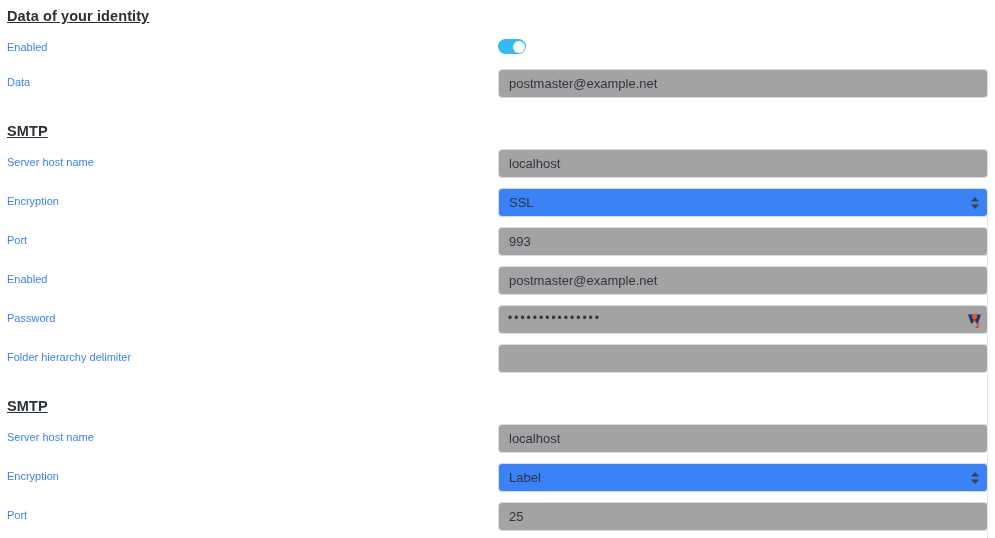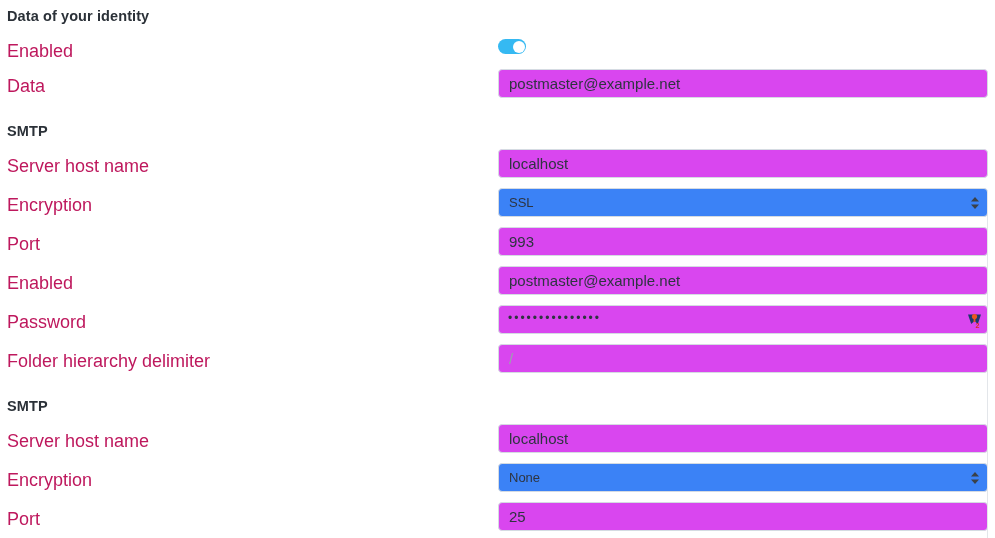--- a/index.html
+++ b/index.html
@@ -25,47 +25,48 @@
 
   
   .section-title {
     position: absolute;
     left: 7px;
     font-size: 14.5px;
     font-weight: bold;
     color: #2b3138;
     letter-spacing: 0.1px;
     white-space: nowrap;
+    text-decoration: underline;
   }
 
   
   .row-label {
     position: absolute;
     left: 7px;
-    font-size: 18px;
+    font-size: 11px;
     font-weight: normal;
-    color: #be185d;
+    color: #3b82f6;
     white-space: nowrap;
   }
 
   
   .control {
     position: absolute;
     left: 498px;
     width: 490px;
     box-sizing: border-box;
   }
 
   .text-input {
     height: 29px;
     border: 1px solid #d5dbe2;
     border-radius: 4px;
-    background: #d946ef;
+    background: #a3a3a3;
     font-family: "Liberation Sans", sans-serif;
-    font-size: 15px;
+    font-size: 13px;
     color: #2e3440;
     padding: 0 10px;
     outline: none;
     box-sizing: border-box;
     width: 490px;
     display: block;
   }
   .text-input::placeholder {
     color: #9aa3ad;
     opacity: 1;
@@ -228,21 +229,21 @@
   <div class="section-title" style="top:398px">SMTP</div>
 
   <div class="row-label" style="top:431px">Server host name</div>
   <div class="control" style="top:424px">
     <input class="text-input" type="text" value="localhost" style="">
   </div>
 
   <div class="row-label" style="top:470px">Encryption</div>
   <div class="control" style="top:463px">
     <div class="select-wrap">
-      <span class="select-value">None</span>
+      <span class="select-value">Label</span>
       <span class="select-arrow">
         <svg width="10" height="14" viewBox="0 0 10 14" xmlns="http://www.w3.org/2000/svg">
           <polygon points="5,1 9,5.5 1,5.5" fill="#3b4148"></polygon>
           <polygon points="5,13 9,8.5 1,8.5" fill="#3b4148"></polygon>
         </svg>
       </span>
     </div>
   </div>
 
   <div class="row-label" style="top:509px">Port</div>

